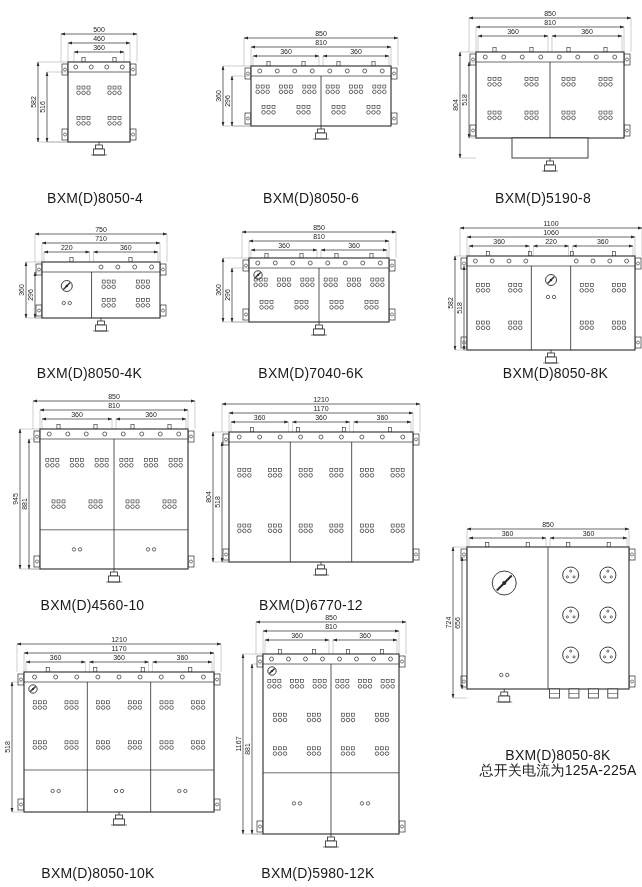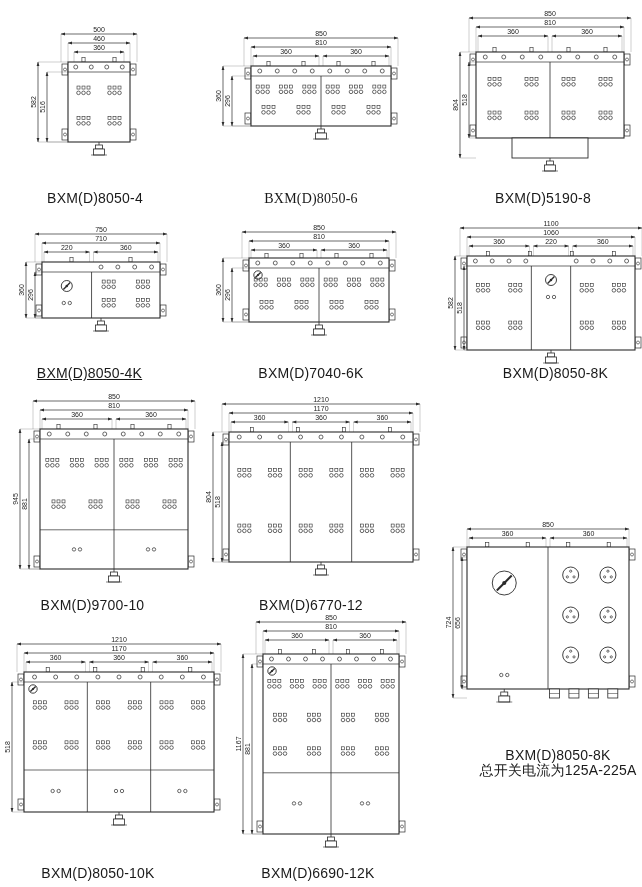--- a/index.html
+++ b/index.html
@@ -216,21 +216,21 @@
         <line x1="10" y1="96" x2="38" y2="96" stroke="#2b2b2b" stroke-width="0.35" opacity="0.65"></line>
         <text x="8" y="66" text-anchor="middle" font-size="7" fill="#1d1d1d" transform="rotate(-90 8 66)">360</text>
         <line x1="19" y1="46" x2="19" y2="96" stroke="#2b2b2b" stroke-width="0.7"></line>
         <polygon points="19,46 17.6,50 20.4,50" fill="#2b2b2b"></polygon>
         <polygon points="19,96 17.6,92 20.4,92" fill="#2b2b2b"></polygon>
         <line x1="19" y1="46" x2="38" y2="46" stroke="#2b2b2b" stroke-width="0.35" opacity="0.65"></line>
         <line x1="19" y1="96" x2="38" y2="96" stroke="#2b2b2b" stroke-width="0.35" opacity="0.65"></line>
         <text x="17" y="71" text-anchor="middle" font-size="7" fill="#1d1d1d" transform="rotate(-90 17 71)">296</text>
       </svg>
     </div>
-    <div class="diag-label" style="left: 246px; top: 191px; width: 130px; font-family: Liberation Serif, serif;">
+    <div class="diag-label" style="left: 246px; top: 191px; width: 130px;">
       <div>BXM(D)8050-6</div>
     </div>
     <div class="diag" style="left: 450px; top: 10px; width: 190px; height: 182px;">
       <svg width="190" height="182">
         <rect x="20" y="44" width="6" height="11" fill="#fff" stroke="#2b2b2b" stroke-width="0.7"></rect>
         <circle cx="23" cy="49.5" r="1.5" fill="none" stroke="#2b2b2b" stroke-width="0.6"></circle>
         <rect x="174" y="44" width="6" height="11" fill="#fff" stroke="#2b2b2b" stroke-width="0.7"></rect>
         <circle cx="177" cy="49.5" r="1.5" fill="none" stroke="#2b2b2b" stroke-width="0.6"></circle>
         <rect x="20" y="115" width="6" height="11" fill="#fff" stroke="#2b2b2b" stroke-width="0.7"></rect>
         <circle cx="23" cy="120.5" r="1.5" fill="none" stroke="#2b2b2b" stroke-width="0.6"></circle>
@@ -428,21 +428,21 @@
         <line x1="10" y1="92" x2="26" y2="92" stroke="#2b2b2b" stroke-width="0.35" opacity="0.65"></line>
         <text x="8" y="64" text-anchor="middle" font-size="7" fill="#1d1d1d" transform="rotate(-90 8 64)">360</text>
         <line x1="19" y1="46" x2="19" y2="92" stroke="#2b2b2b" stroke-width="0.7"></line>
         <polygon points="19,46 17.6,50 20.4,50" fill="#2b2b2b"></polygon>
         <polygon points="19,92 17.6,88 20.4,88" fill="#2b2b2b"></polygon>
         <line x1="19" y1="46" x2="26" y2="46" stroke="#2b2b2b" stroke-width="0.35" opacity="0.65"></line>
         <line x1="19" y1="92" x2="26" y2="92" stroke="#2b2b2b" stroke-width="0.35" opacity="0.65"></line>
         <text x="17" y="69" text-anchor="middle" font-size="7" fill="#1d1d1d" transform="rotate(-90 17 69)">296</text>
       </svg>
     </div>
-    <div class="diag-label" style="left: 22px; top: 366px; width: 135px; text-decoration: underline;">
+    <div class="diag-label" style="left: 22px; top: 366px; width: 135px;">
       <div>BXM(D)8050-4K</div>
     </div>
     <div class="diag" style="left: 213px; top: 224px; width: 190px; height: 156px;">
       <svg width="190" height="156">
         <rect x="30" y="36" width="6" height="11" fill="#fff" stroke="#2b2b2b" stroke-width="0.7"></rect>
         <circle cx="33" cy="41.5" r="1.5" fill="none" stroke="#2b2b2b" stroke-width="0.6"></circle>
         <rect x="176" y="36" width="6" height="11" fill="#fff" stroke="#2b2b2b" stroke-width="0.7"></rect>
         <circle cx="179" cy="41.5" r="1.5" fill="none" stroke="#2b2b2b" stroke-width="0.6"></circle>
         <rect x="30" y="85" width="6" height="11" fill="#fff" stroke="#2b2b2b" stroke-width="0.7"></rect>
         <circle cx="33" cy="90.5" r="1.5" fill="none" stroke="#2b2b2b" stroke-width="0.6"></circle>
@@ -827,21 +827,21 @@
         <text x="8" y="106" text-anchor="middle" font-size="7" fill="#1d1d1d" transform="rotate(-90 8 106)">945</text>
         <line x1="19" y1="46" x2="19" y2="176" stroke="#2b2b2b" stroke-width="0.7"></line>
         <polygon points="19,46 17.6,50 20.4,50" fill="#2b2b2b"></polygon>
         <polygon points="19,176 17.6,172 20.4,172" fill="#2b2b2b"></polygon>
         <line x1="19" y1="46" x2="30" y2="46" stroke="#2b2b2b" stroke-width="0.35" opacity="0.65"></line>
         <line x1="19" y1="176" x2="30" y2="176" stroke="#2b2b2b" stroke-width="0.35" opacity="0.65"></line>
         <text x="17" y="111" text-anchor="middle" font-size="7" fill="#1d1d1d" transform="rotate(-90 17 111)">881</text>
       </svg>
     </div>
     <div class="diag-label" style="left: 25px; top: 598px; width: 135px;">
-      <div>BXM(D)9700-10</div>
+      <div>BXM(D)4560-10</div>
     </div>
     <div class="diag" style="left: 203px; top: 396px; width: 218px; height: 218px;">
       <svg width="218" height="218">
         <rect x="20" y="38" width="6" height="11" fill="#fff" stroke="#2b2b2b" stroke-width="0.7"></rect>
         <circle cx="23" cy="43.5" r="1.5" fill="none" stroke="#2b2b2b" stroke-width="0.6"></circle>
         <rect x="210" y="38" width="6" height="11" fill="#fff" stroke="#2b2b2b" stroke-width="0.7"></rect>
         <circle cx="213" cy="43.5" r="1.5" fill="none" stroke="#2b2b2b" stroke-width="0.6"></circle>
         <rect x="20" y="153" width="6" height="11" fill="#fff" stroke="#2b2b2b" stroke-width="0.7"></rect>
         <circle cx="23" cy="158.5" r="1.5" fill="none" stroke="#2b2b2b" stroke-width="0.6"></circle>
         <rect x="210" y="153" width="6" height="11" fill="#fff" stroke="#2b2b2b" stroke-width="0.7"></rect>
@@ -1293,21 +1293,21 @@
         <text x="8" y="130" text-anchor="middle" font-size="7" fill="#1d1d1d" transform="rotate(-90 8 130)">1167</text>
         <line x1="19" y1="50" x2="19" y2="220" stroke="#2b2b2b" stroke-width="0.7"></line>
         <polygon points="19,50 17.6,54 20.4,54" fill="#2b2b2b"></polygon>
         <polygon points="19,220 17.6,216 20.4,216" fill="#2b2b2b"></polygon>
         <line x1="19" y1="50" x2="30" y2="50" stroke="#2b2b2b" stroke-width="0.35" opacity="0.65"></line>
         <line x1="19" y1="220" x2="30" y2="220" stroke="#2b2b2b" stroke-width="0.35" opacity="0.65"></line>
         <text x="17" y="135" text-anchor="middle" font-size="7" fill="#1d1d1d" transform="rotate(-90 17 135)">881</text>
       </svg>
     </div>
     <div class="diag-label" style="left: 248px; top: 866px; width: 140px;">
-      <div>BXM(D)6690-12K</div>
+      <div>BXM(D)5980-12K</div>
     </div>
     <div class="diag" style="left: 443px; top: 521px; width: 199px; height: 225px;">
       <svg width="199" height="225">
         <rect x="18" y="28" width="6" height="11" fill="#fff" stroke="#2b2b2b" stroke-width="0.7"></rect>
         <circle cx="21" cy="33.5" r="1.5" fill="none" stroke="#2b2b2b" stroke-width="0.6"></circle>
         <rect x="186" y="28" width="6" height="11" fill="#fff" stroke="#2b2b2b" stroke-width="0.7"></rect>
         <circle cx="189" cy="33.5" r="1.5" fill="none" stroke="#2b2b2b" stroke-width="0.6"></circle>
         <rect x="18" y="155" width="6" height="11" fill="#fff" stroke="#2b2b2b" stroke-width="0.7"></rect>
         <circle cx="21" cy="160.5" r="1.5" fill="none" stroke="#2b2b2b" stroke-width="0.6"></circle>
         <rect x="186" y="155" width="6" height="11" fill="#fff" stroke="#2b2b2b" stroke-width="0.7"></rect>

